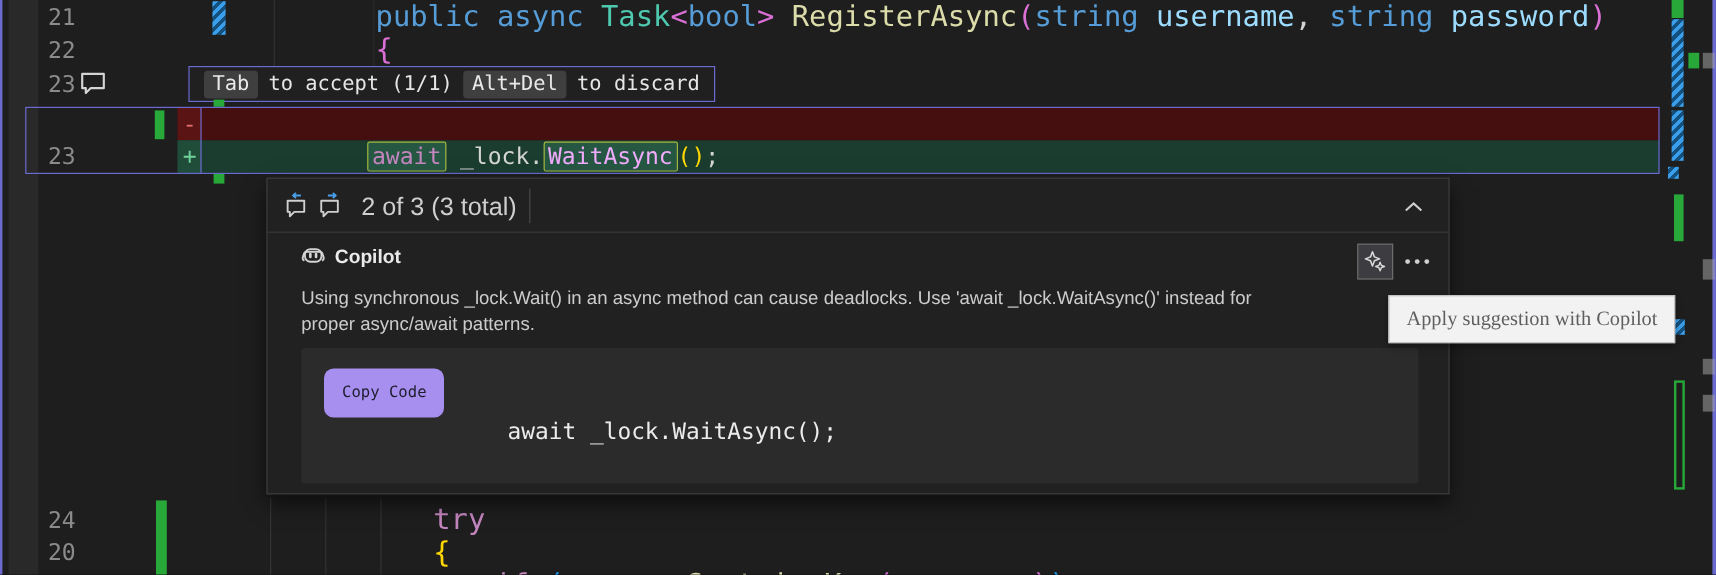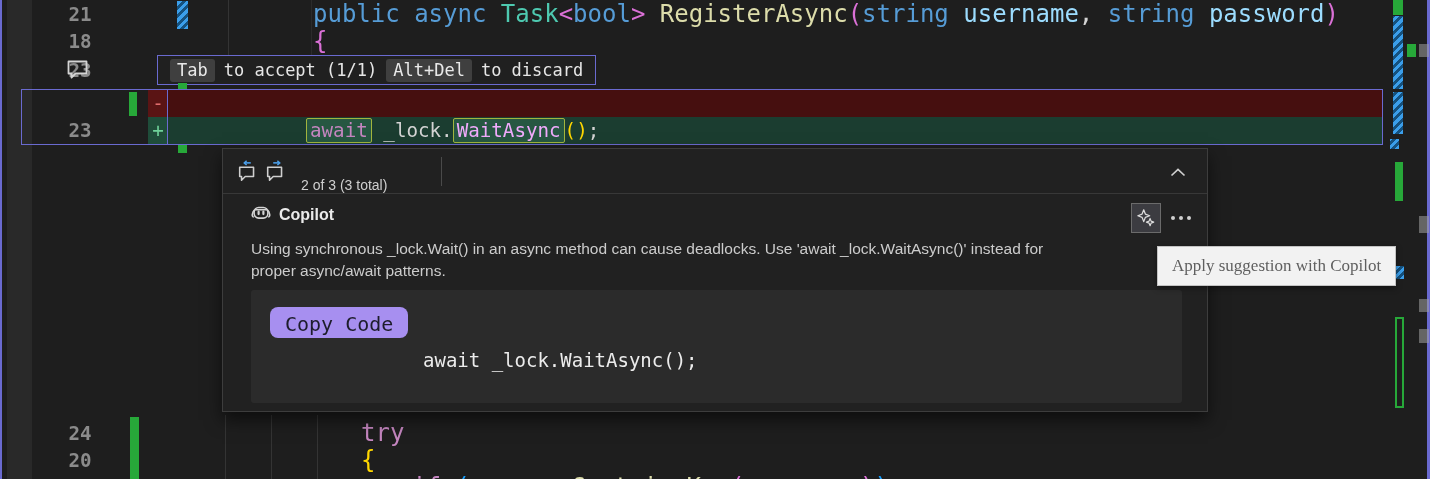--- a/index.html
+++ b/index.html
@@ -7,21 +7,21 @@
          font-family:"DejaVu Sans Mono","Liberation Mono",monospace;}
   .abs{position:absolute;}
 
   
   .edge-left{left:0;top:0;width:2px;height:479px;background:var(--focusBorder);}
   .edge-right{right:0;top:0;width:3px;height:479px;background:var(--focusBorder);}
   .gutter-band{left:7px;top:0;width:25px;height:479px;background:var(--gutterBand);}
   .indent-guide{width:1px;background:#343434;}
 
   .code-row{height:27px;line-height:27px;font-size:24px;color:#d4d4d4;white-space:pre;}
-  .line-num{left:40px;width:80px;text-align:center;color:var(--lineNum);font-size:19.2px;line-height:27px;font-weight:bold;}
+  .line-num{left:40px;width:80px;text-align:left;color:var(--lineNum);font-size:19.2px;line-height:27px;}
   .hatch-bar{background:repeating-linear-gradient(315deg,var(--hatchBlue) 0 3px,var(--hatchDark) 3px 6px);}
   .green-bar{background:var(--green);}
 
   
   .hint{left:157px;top:55px;height:28px;display:flex;align-items:center;gap:9px;padding:0 12px;
         background:#202020;border:1px solid var(--hintBorder);font-size:17px;color:#e6e6e6;white-space:pre;}
   .hint .chip{background:var(--hintChip);padding:0 7px;border-radius:3px;line-height:23px;color:#e9e9e9;}
 
   
   .diff-outline{left:21px;top:89px;width:1362px;height:56px;border:1px solid var(--focusBorder);
@@ -30,28 +30,28 @@
   .diff-sign{width:20px;text-align:center;font-size:19.2px;line-height:27px;}
   .tok-box{border:1px solid;padding:0 3px;border-radius:2px;}
   .tok-box-del{border-color:var(--delBoxBorder);background:var(--delBoxBg);}
   .tok-box-add{border-color:var(--addBoxBorder);background:var(--addBoxBg);}
 
   
   .widget{left:222px;top:148px;width:986px;height:264px;background:var(--widgetBg);
           border:1px solid var(--widgetBorder);box-sizing:border-box;z-index:6;
           box-shadow:0 8px 16px rgba(0,0,0,.55);font-family:"Liberation Sans",sans-serif;}
   .widget-header{position:absolute;left:0;top:0;width:100%;height:45px;border-bottom:1px solid var(--headerBorder);box-sizing:border-box;}
-  .pager{position:absolute;left:78px;top:28px;font-size:14px;color:#cfcfcf;white-space:nowrap;}
+  .pager{position:absolute;left:78px;top:12px;font-size:21px;color:#cfcfcf;white-space:nowrap;}
   .header-divider{position:absolute;left:218px;top:8px;width:1px;height:29px;background:#4a4a4a;}
   .icon-btn{position:absolute;display:flex;align-items:center;justify-content:center;cursor:pointer;}
   .author{position:absolute;left:56px;top:57px;font-size:16px;font-weight:bold;color:#eaeaea;}
   .body-line{position:absolute;left:28px;font-size:15.5px;color:#cccccc;white-space:nowrap;overflow:hidden;max-width:930px;}
   .codeblock{position:absolute;left:28px;top:141px;width:931px;height:113px;background:var(--codeBlockBg);border-radius:3px;}
-  .copy-btn{position:absolute;left:19px;top:17px;height:31px;padding:0 15px;background:var(--btnBg);
-            color:var(--btnText);font-family:"DejaVu Sans Mono","Liberation Mono",monospace;font-size:20px;
+  .copy-btn{position:absolute;left:19px;top:17px;height:41px;padding:0 15px;background:var(--btnBg);
+            color:var(--btnText);font-family:"DejaVu Sans Mono","Liberation Mono",monospace;font-size:13px;
             line-height:35px;border:none;border-radius:8px;cursor:pointer;}
   .block-code{position:absolute;left:172px;top:59px;font-family:"DejaVu Sans Mono","Liberation Mono",monospace;
               font-size:19px;color:#ececec;white-space:pre;}
   .sparkle-btn{left:908px;top:54px;width:30px;height:30px;background:#3c3c41;border:1px solid #6b6b6b;box-sizing:border-box;}
   .more-btn{left:942px;top:56px;width:32px;height:26px;}
   .collapse-btn{left:942px;top:12px;width:26px;height:22px;}
 
   
   .tooltip{left:1157px;top:230px;height:38px;line-height:38px;padding:0 14px;background:var(--tooltipBg);
            border:1px solid var(--tooltipBorder);color:var(--tooltipText);font-family:Liberation Serif, serif;
@@ -74,21 +74,21 @@
   <div class="abs indent-guide" style="left:228px;top:0;height:55px;"></div>
   <div class="abs indent-guide" style="left:311px;top:0;height:56px;opacity:.6;"></div>
   <div class="abs indent-guide" style="left:225px;top:415px;height:64px;"></div>
   <div class="abs indent-guide" style="left:271px;top:415px;height:64px;"></div>
   <div class="abs indent-guide" style="left:317px;top:415px;height:64px;"></div>
 
   <div class="abs line-num" style="top:1px;">21</div>
   <div class="abs hatch-bar" style="left:177px;top:1px;width:11px;height:28px;"></div>
   <div class="abs code-row" style="left:313px;top:1px;"><span style="color: rgb(86, 156, 214);">public </span><span style="color: rgb(86, 156, 214);">async </span><span style="color: rgb(78, 201, 176);">Task</span><span style="color: rgb(218, 112, 214);">&lt;</span><span style="color: rgb(86, 156, 214);">bool</span><span style="color: rgb(218, 112, 214);">&gt;</span><span> </span><span style="color: rgb(220, 220, 170);">RegisterAsync</span><span style="color: rgb(218, 112, 214);">(</span><span style="color: rgb(86, 156, 214);">string </span><span style="color: rgb(156, 220, 254);">username</span><span style="color: rgb(212, 212, 212);">, </span><span style="color: rgb(86, 156, 214);">string </span><span style="color: rgb(156, 220, 254);">password</span><span style="color: rgb(218, 112, 214);">)</span></div>
 
-  <div class="abs line-num" style="top:28px;">18</div>
+  <div class="abs line-num" style="top:28px;">22</div>
   <div class="abs code-row" style="left:313px;top:28px;"><span style="color: rgb(218, 112, 214);">{</span></div>
 
   <div class="abs line-num" style="top:57px;">23</div>
   <div class="abs" style="left:66px;top:60px;width:23px;height:19px;">
     <svg width="23" height="19" viewBox="0 0 23 19">
         <path d="M2.5 1.5 h18 v12 h-11 l-4 4 v-4 h-3 z" fill="none" stroke="#d4d4d4" stroke-width="1.8" stroke-linejoin="round"></path>
       </svg>
   </div>
 
   <div class="abs hint">

